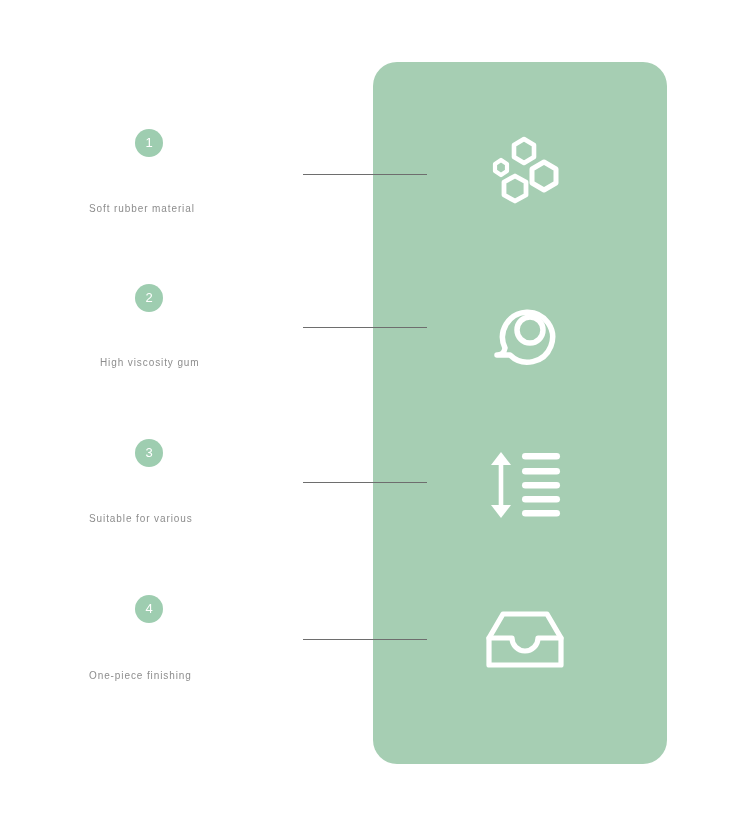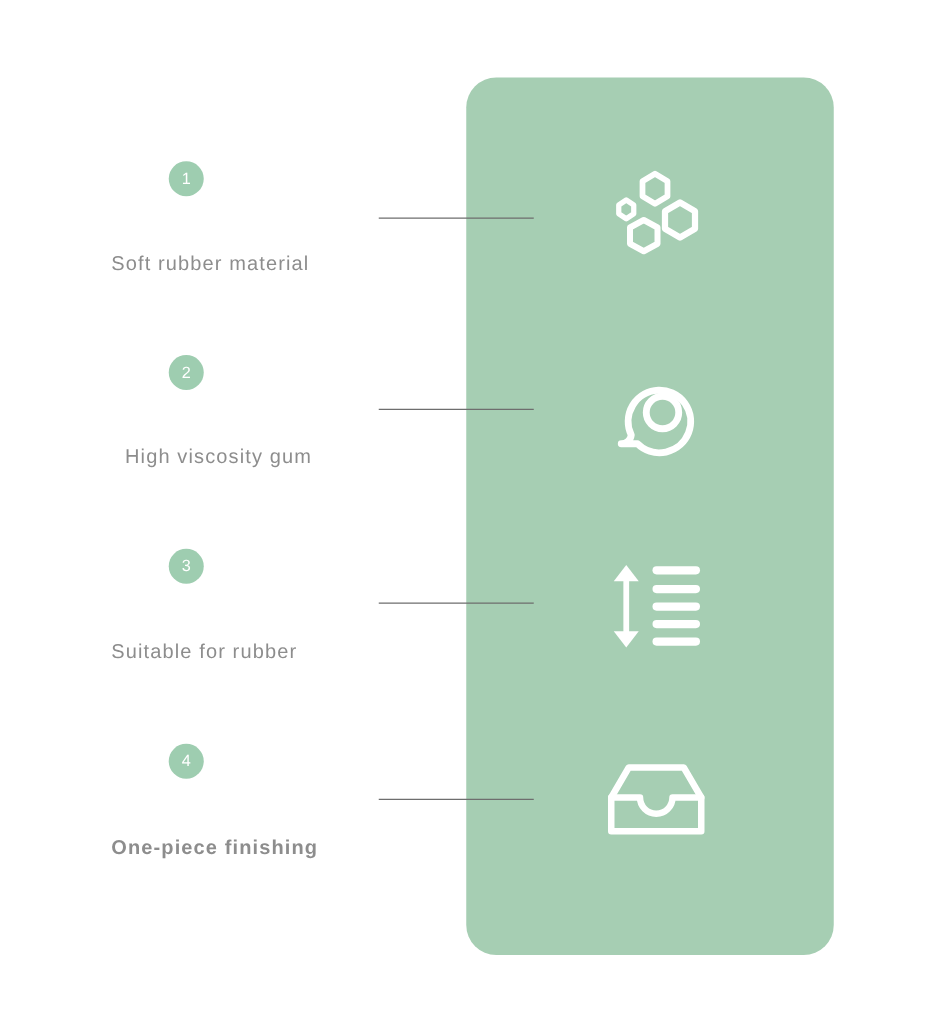--- a/index.html
+++ b/index.html
@@ -55,21 +55,21 @@
     line-height: 28px;
     text-align: center;
     font-family: "Liberation Sans", "DejaVu Sans", sans-serif;
     letter-spacing: 0;
   }
 
   
   .caption {
     position: absolute;
     color: #8d8d8d;
-    font-size: 16px;
+    font-size: 10px;
     letter-spacing: 0.9px;
     white-space: nowrap;
     font-family: "Liberation Sans", "DejaVu Sans", sans-serif;
   }
 
   
   .connector {
     position: absolute;
     height: 1px;
     background: #6e6e6e;
@@ -130,21 +130,21 @@
                  A 8 8 0 0 0 28 66 Z"></path>
 
         <circle cx="53" cy="48" r="13"></circle>
       </svg>
     </div>
   </div>
 
   <div class="feature">
     <div class="badge" style="left:135px; top:439px;">3</div>
 
-    <div class="caption" style="left:89px; top:513px;">Suitable for rubber</div>
+    <div class="caption" style="left:89px; top:513px;">Suitable for various</div>
 
     <div class="connector" style="top:482px;"></div>
 
     <div class="icon" style="left:477px; top:437px;">
       <svg viewBox="0 0 96 96" xmlns="http://www.w3.org/2000/svg" fill="#ffffff">
 
         <g stroke="#ffffff" stroke-width="4.6" stroke-linecap="round" fill="none">
           <line x1="24" y1="23" x2="24" y2="73"></line>
         </g>
         <polygon points="24,15 34,28 14,28"></polygon>
@@ -155,21 +155,21 @@
         <rect x="45" y="45" width="38" height="6.5" rx="3.25"></rect>
         <rect x="45" y="59" width="38" height="6.5" rx="3.25"></rect>
         <rect x="45" y="73" width="38" height="6.5" rx="3.25"></rect>
       </svg>
     </div>
   </div>
 
   <div class="feature">
     <div class="badge" style="left:135px; top:595px;">4</div>
 
-    <div class="caption" style="left:89px; top:670px;font-weight:bold;">One-piece finishing</div>
+    <div class="caption" style="left:89px; top:670px;">One-piece finishing</div>
 
     <div class="connector" style="top:639px;"></div>
 
     <div class="icon" style="left:477px; top:592px;">
       <svg viewBox="0 0 96 96" xmlns="http://www.w3.org/2000/svg" fill="none" stroke="#ffffff" stroke-width="5.2" stroke-linecap="round" stroke-linejoin="round">
 
         <path d="M 12 46
                  L 26 22
                  L 70 22
                  L 84 46

